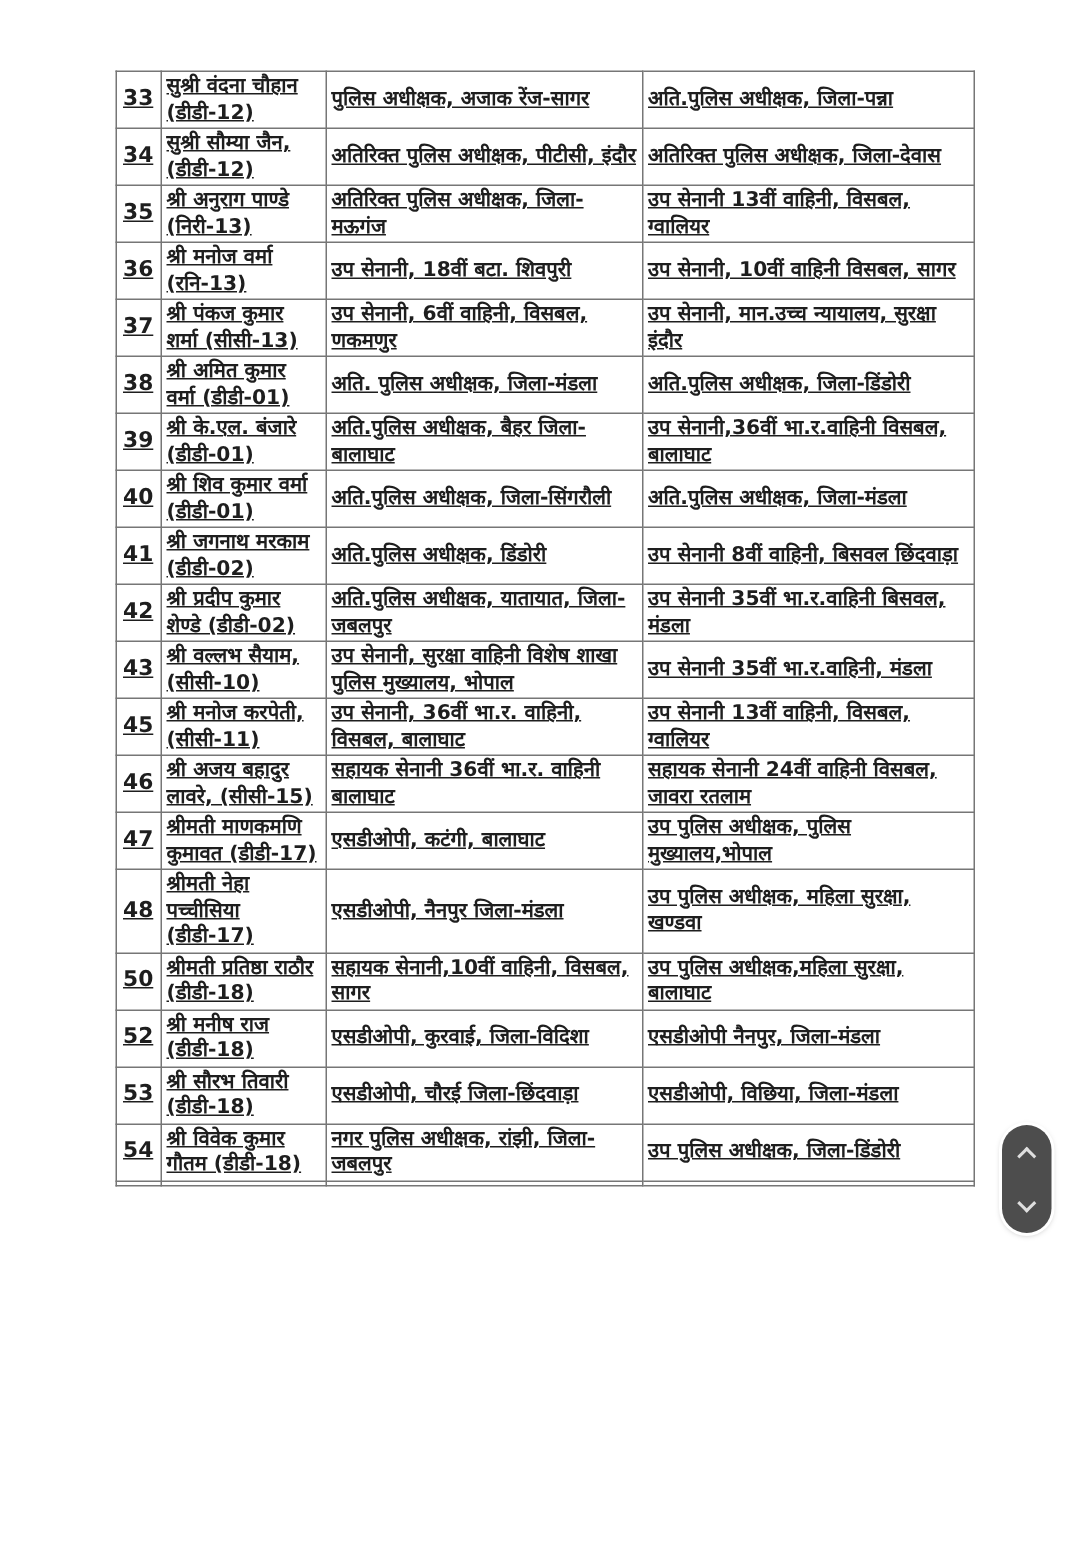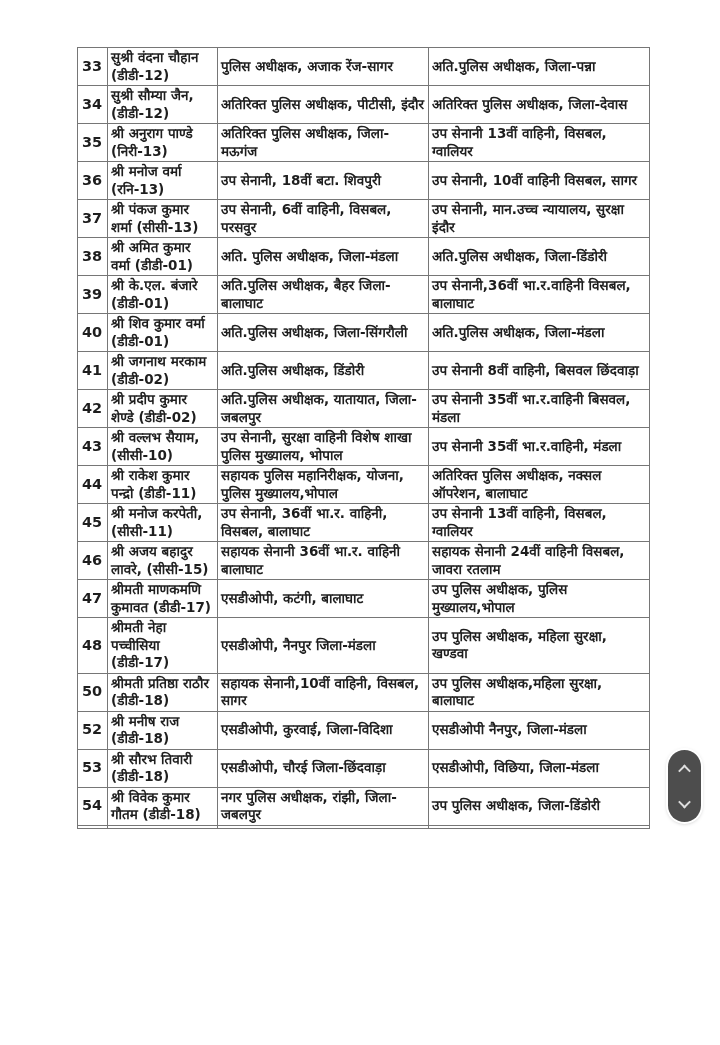--- a/index.html
+++ b/index.html
@@ -17,20 +17,21 @@
   .table-wrap {
     position: absolute;
     left: 77px; top: 47px;
     width: 572px;
   }
   table.transfer-table {
     border-collapse: collapse;
     table-layout: fixed;
     width: 572px;
     color: #1e1e1e;
+    text-decoration: underline;
   }
   table.transfer-table td {
     border: 1px solid #767676;
     padding: 1px 3px;
     font-size: 13.5px;
     line-height: 17.5px;
     font-weight: 700;
     vertical-align: middle;
     text-align: left;
     word-wrap: break-word;
@@ -113,21 +114,21 @@
           </tr>
           <tr>
             <td class="serial">36</td>
             <td>श्री मनोज वर्मा (रनि-13)</td>
             <td>उप सेनानी, 18वीं बटा. शिवपुरी</td>
             <td>उप सेनानी, 10वीं वाहिनी विसबल, सागर</td>
           </tr>
           <tr>
             <td class="serial">37</td>
             <td>श्री पंकज कुमार शर्मा (सीसी-13)</td>
-            <td>उप सेनानी, 6वीं वाहिनी, विसबल, परसवुर</td>
+            <td>उप सेनानी, 6वीं वाहिनी, विसबल, णकमणुर</td>
             <td>उप सेनानी, मान.उच्च न्यायालय, सुरक्षा इंदौर</td>
           </tr>
           <tr>
             <td class="serial">38</td>
             <td>श्री अमित कुमार वर्मा (डीडी-01)</td>
             <td>अति. पुलिस अधीक्षक, जिला-मंडला</td>
             <td>अति.पुलिस अधीक्षक, जिला-डिंडोरी</td>
           </tr>
           <tr>
             <td class="serial">39</td>
@@ -151,26 +152,20 @@
             <td class="serial">42</td>
             <td>श्री प्रदीप कुमार शेण्डे (डीडी-02)</td>
             <td>अति.पुलिस अधीक्षक, यातायात, जिला-जबलपुर</td>
             <td>उप सेनानी 35वीं भा.र.वाहिनी बिसवल, मंडला</td>
           </tr>
           <tr>
             <td class="serial">43</td>
             <td>श्री वल्लभ सैयाम, (सीसी-10)</td>
             <td>उप सेनानी, सुरक्षा वाहिनी विशेष शाखा पुलिस मुख्यालय, भोपाल</td>
             <td>उप सेनानी 35वीं भा.र.वाहिनी, मंडला</td>
-          </tr>
-          <tr>
-            <td class="serial">44</td>
-            <td>श्री राकेश कुमार पन्द्रो (डीडी-11)</td>
-            <td>सहायक पुलिस महानिरीक्षक, योजना, पुलिस मुख्यालय,भोपाल</td>
-            <td>अतिरिक्त पुलिस अधीक्षक, नक्सल ऑपरेशन, बालाघाट</td>
           </tr>
           <tr>
             <td class="serial">45</td>
             <td>श्री मनोज करपेती, (सीसी-11)</td>
             <td>उप सेनानी, 36वीं भा.र. वाहिनी, विसबल, बालाघाट</td>
             <td>उप सेनानी 13वीं वाहिनी, विसबल, ग्वालियर</td>
           </tr>
           <tr>
             <td class="serial">46</td>
             <td>श्री अजय बहादुर लावरे, (सीसी-15)</td>

